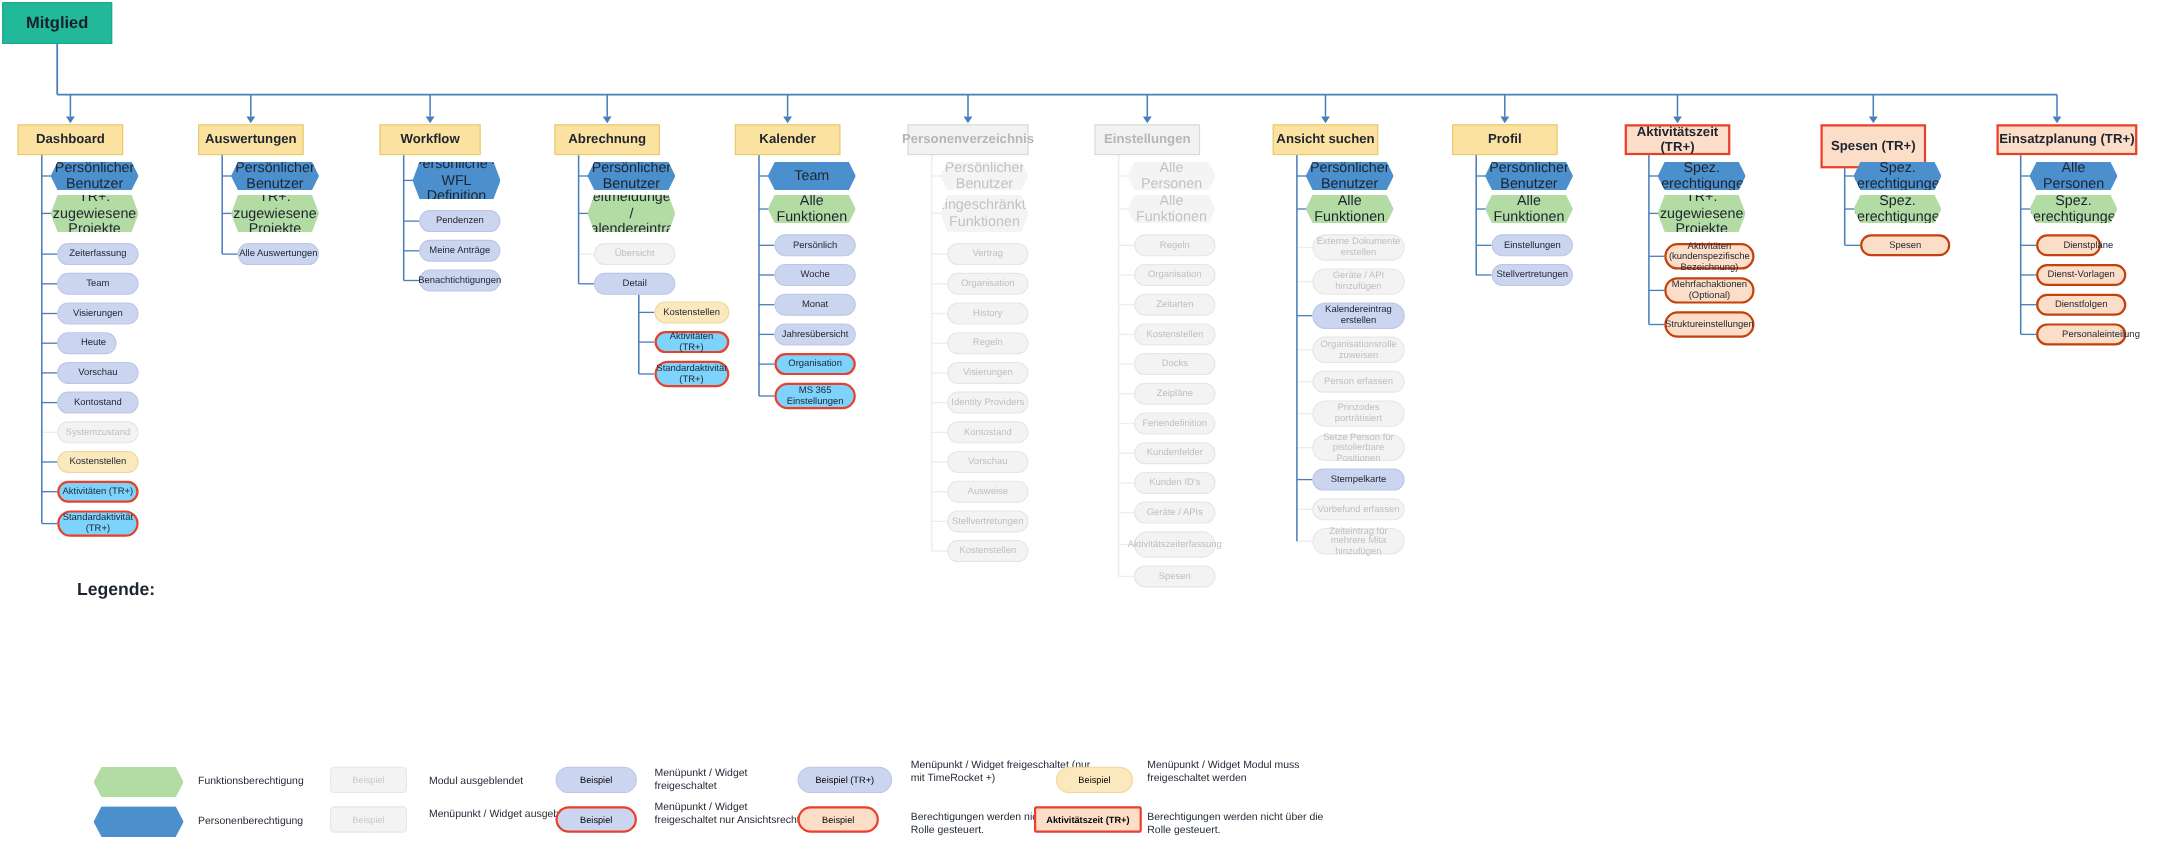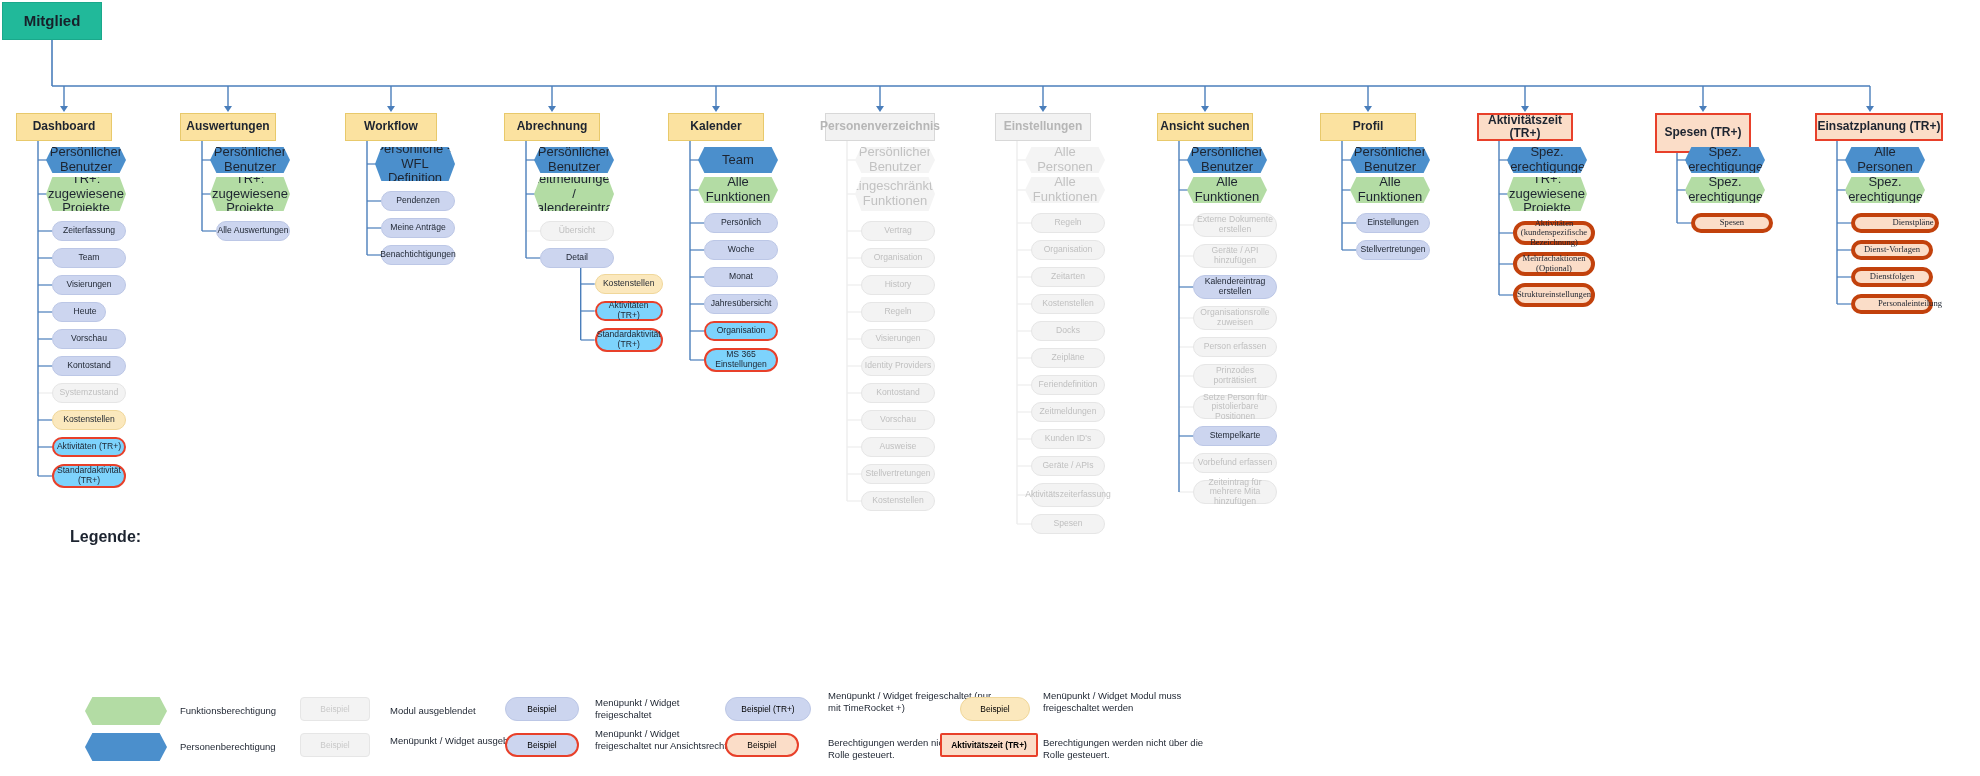--- a/index.html
+++ b/index.html
@@ -20,21 +20,21 @@
   .hex.person{background:#4b8fcc;}
   .hex.func{background:#b3dca4;}
   .hex.dim{background:#f4f4f4;color:#c2c2c2;border:0;}
 
   
   .pill{border-radius:999px;font-size:8.6px;color:#1d2430;}
   .pill.blue{background:#ccd5ef;border:1px solid #bcc7e6;}
   .pill.dim{background:#f3f3f3;border:1px solid #e6e6e6;color:#bfbfbf;}
   .pill.yellow{background:#fbe8bd;border:1px solid #f0d79a;}
   .pill.redring{background:#7dd3fc;border:2px solid #e8402a;}
-  .pill.trred{background:#fbddc8;border:4px solid #c2410c;font-family:Liberation Serif, serif;}
+  .pill.trred{background:#fbddc8;border:2px solid #c2410c;}
 
   
   .legend-title{position:absolute;font-weight:bold;font-size:16px;color:#1d2430;}
   .lg-text{position:absolute;font-size:9.5px;color:#1d2430;line-height:1.25;}
   .lg-shape{position:absolute;display:flex;align-items:center;justify-content:center;text-align:center;font-size:8.4px;box-sizing:border-box;}
   svg.lines{position:absolute;left:0;top:0;width:1980px;height:776px;pointer-events:none;}
 </style>
 </head>
 <body>
 
@@ -229,21 +229,21 @@
       <div class="node mod dim" style="left: 995px; top: 113px; width: 96px; height: 28px;">Einstellungen</div>
       <div class="node hex dim" style="left: 1025px; top: 147px; width: 80px; height: 26px;">Alle Personen</div>
       <div class="node hex dim" style="left: 1025px; top: 177px; width: 80px; height: 26px;">Alle Funktionen</div>
       <div class="node pill dim" style="left: 1031px; top: 213px; width: 74px; height: 20px;">Regeln</div>
       <div class="node pill dim" style="left: 1031px; top: 240px; width: 74px; height: 20px;">Organisation</div>
       <div class="node pill dim" style="left: 1031px; top: 267px; width: 74px; height: 20px;">Zeitarten</div>
       <div class="node pill dim" style="left: 1031px; top: 294px; width: 74px; height: 20px;">Kostenstellen</div>
       <div class="node pill dim" style="left: 1031px; top: 321px; width: 74px; height: 20px;">Docks</div>
       <div class="node pill dim" style="left: 1031px; top: 348px; width: 74px; height: 20px;">Zeipläne</div>
       <div class="node pill dim" style="left: 1031px; top: 375px; width: 74px; height: 20px;">Feriendefinition</div>
-      <div class="node pill dim" style="left: 1031px; top: 402px; width: 74px; height: 20px;">Zeitmeldungen</div>
+      <div class="node pill dim" style="left: 1031px; top: 402px; width: 74px; height: 20px;">Kundenfelder</div>
       <div class="node pill dim" style="left: 1031px; top: 429px; width: 74px; height: 20px;">Kunden ID's</div>
       <div class="node pill dim" style="left: 1031px; top: 456px; width: 74px; height: 20px;">Geräte / APIs</div>
       <div class="node pill dim" style="left: 1031px; top: 483px; width: 74px; height: 24px;">Aktivitätszeiterfassung</div>
       <div class="node pill dim" style="left: 1031px; top: 514px; width: 74px; height: 20px;">Spesen</div>
       <div class="node mod" style="left: 1157px; top: 113px; width: 96px; height: 28px;">Ansicht suchen</div>
       <div class="node hex person" style="left: 1187px; top: 147px; width: 80px; height: 26px;">Persönlicher Benutzer</div>
       <div class="node hex func" style="left: 1187px; top: 177px; width: 80px; height: 26px;">Alle Funktionen</div>
       <div class="node pill dim" style="left: 1193px; top: 213px; width: 84px; height: 24px;">Externe Dokumente erstellen</div>
       <div class="node pill dim" style="left: 1193px; top: 244px; width: 84px; height: 24px;">Geräte / API hinzufügen</div>
       <div class="node pill blue" style="left: 1193px; top: 275px; width: 84px; height: 24px;">Kalendereintrag erstellen</div>
@@ -265,21 +265,21 @@
       <div class="node pill trred" style="left: 1513px; top: 221px; width: 82px; height: 24px;">Aktivitäten (kundenspezifische Bezeichnung)</div>
       <div class="node pill trred" style="left: 1513px; top: 252px; width: 82px; height: 24px;">Mehrfachaktionen (Optional)</div>
       <div class="node pill trred" style="left: 1513px; top: 283px; width: 82px; height: 24px;">Struktureinstellungen</div>
       <div class="node mod tr" style="left: 1655px; top: 113px; width: 96px; height: 40px;">Spesen (TR+)</div>
       <div class="node hex person" style="left: 1685px; top: 147px; width: 80px; height: 26px;">Spez. Berechtigungen</div>
       <div class="node hex func" style="left: 1685px; top: 177px; width: 80px; height: 26px;">Spez. Berechtigungen</div>
       <div class="node pill trred" style="left: 1691px; top: 213px; width: 82px; height: 20px;">Spesen</div>
       <div class="node mod tr" style="left: 1815px; top: 113px; width: 128px; height: 28px;">Einsatzplanung (TR+)</div>
       <div class="node hex person" style="left: 1845px; top: 147px; width: 80px; height: 26px;">Alle Personen</div>
       <div class="node hex func" style="left: 1845px; top: 177px; width: 80px; height: 26px;">Spez. Berechtigungen</div>
-      <div class="node pill trred" style="left: 1851px; top: 213px; width: 88px; height: 20px; padding-left: 36px;">Dienstpläne</div>
+      <div class="node pill trred" style="left: 1851px; top: 213px; width: 59px; height: 20px; padding-left: 36px;">Dienstpläne</div>
       <div class="node pill trred" style="left: 1851px; top: 240px; width: 82px; height: 20px;">Dienst-Vorlagen</div>
       <div class="node pill trred" style="left: 1851px; top: 267px; width: 82px; height: 20px;">Dienstfolgen</div>
       <div class="node pill trred" style="left: 1851px; top: 294px; width: 82px; height: 20px; padding-left: 36px;">Personaleinteilung</div>
     </div>
 
   <div class="legend-title" style="left:70px;top:528px;">Legende:</div>
   <div id="legend">
       <div class="lg-shape" style="left: 85px; top: 697px; width: 82px; height: 28px; background: rgb(179, 220, 164); clip-path: polygon(9% 0px, 91% 0px, 100% 50%, 91% 100%, 9% 100%, 0px 50%);"></div>
       <div class="lg-text" style="left: 180px; top: 705px; width: 180px;">Funktionsberechtigung</div>
       <div class="lg-shape" style="left: 85px; top: 733px; width: 82px; height: 28px; background: rgb(75, 143, 204); clip-path: polygon(9% 0px, 91% 0px, 100% 50%, 91% 100%, 9% 100%, 0px 50%);"></div>

